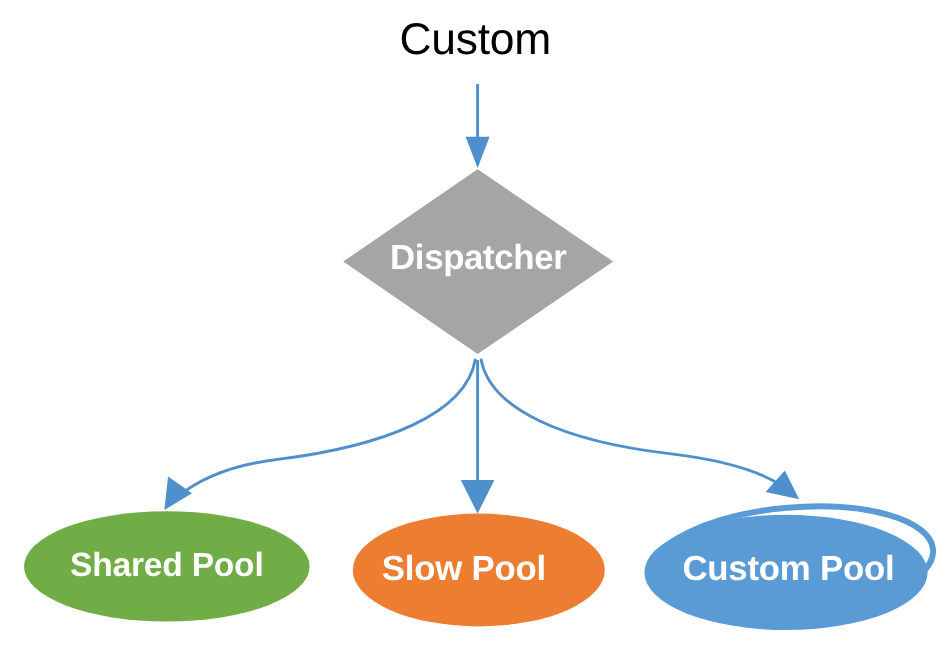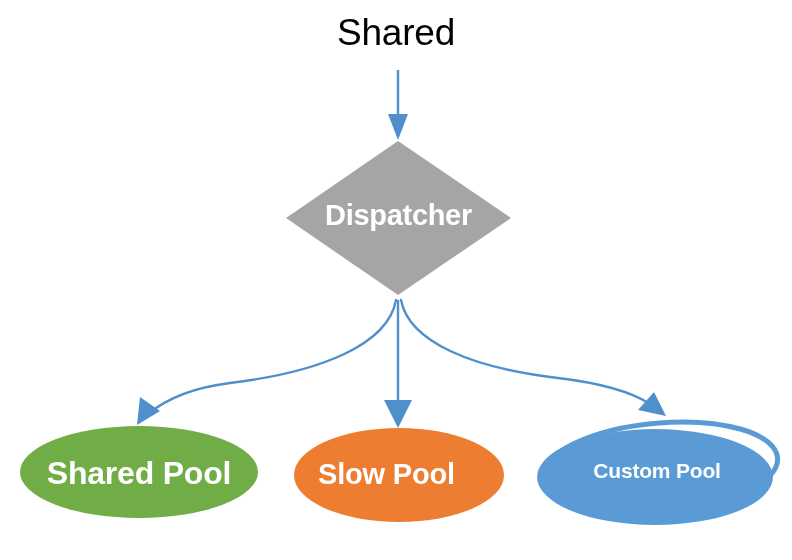--- a/index.html
+++ b/index.html
@@ -49,39 +49,39 @@
     top: 201px;
     font-size: 29px;
     font-weight: bold;
     color: #ffffff;
     letter-spacing: -0.3px;
   }
   #shared-pool-label {
     left: 20px;
     width: 238px;
     top: 457px;
-    font-size: 32px;
+    font-size: 28px;
     font-weight: bold;
     color: #ffffff;
     letter-spacing: -0.2px;
   }
   #slow-pool-label {
     left: 294px;
     width: 185px;
     top: 460px;
     font-size: 29px;
     font-weight: bold;
     color: #ffffff;
     letter-spacing: -0.2px;
   }
   #custom-pool-label {
     left: 539px;
     width: 236px;
     top: 460px;
-    font-size: 21px;
+    font-size: 29px;
     font-weight: bold;
     color: #ffffff;
     letter-spacing: -0.2px;
   }
 </style>
 </head>
 <body>
 
 <div id="diagram-canvas">
 
@@ -112,21 +112,21 @@
     <ellipse cx="139" cy="472" rx="119" ry="46" fill="#70AD47"></ellipse>
 
     <ellipse cx="399" cy="475" rx="105" ry="47" fill="#ED7D31"></ellipse>
 
     <ellipse cx="660" cy="468" rx="118" ry="45" fill="none" stroke="#5B9BD5" stroke-width="5" transform="rotate(-5 660 468)"></ellipse>
 
     <ellipse cx="655" cy="477" rx="118" ry="48" fill="#5B9BD5"></ellipse>
 
   </svg>
 
-  <div class="node-label" id="request-label">Shared</div>
+  <div class="node-label" id="request-label">Custom</div>
 
   <div class="node-label" id="dispatcher-label">Dispatcher</div>
 
   <div class="node-label" id="shared-pool-label">Shared Pool</div>
 
   <div class="node-label" id="slow-pool-label">Slow Pool</div>
 
   <div class="node-label" id="custom-pool-label">Custom Pool</div>
 
 </div>

